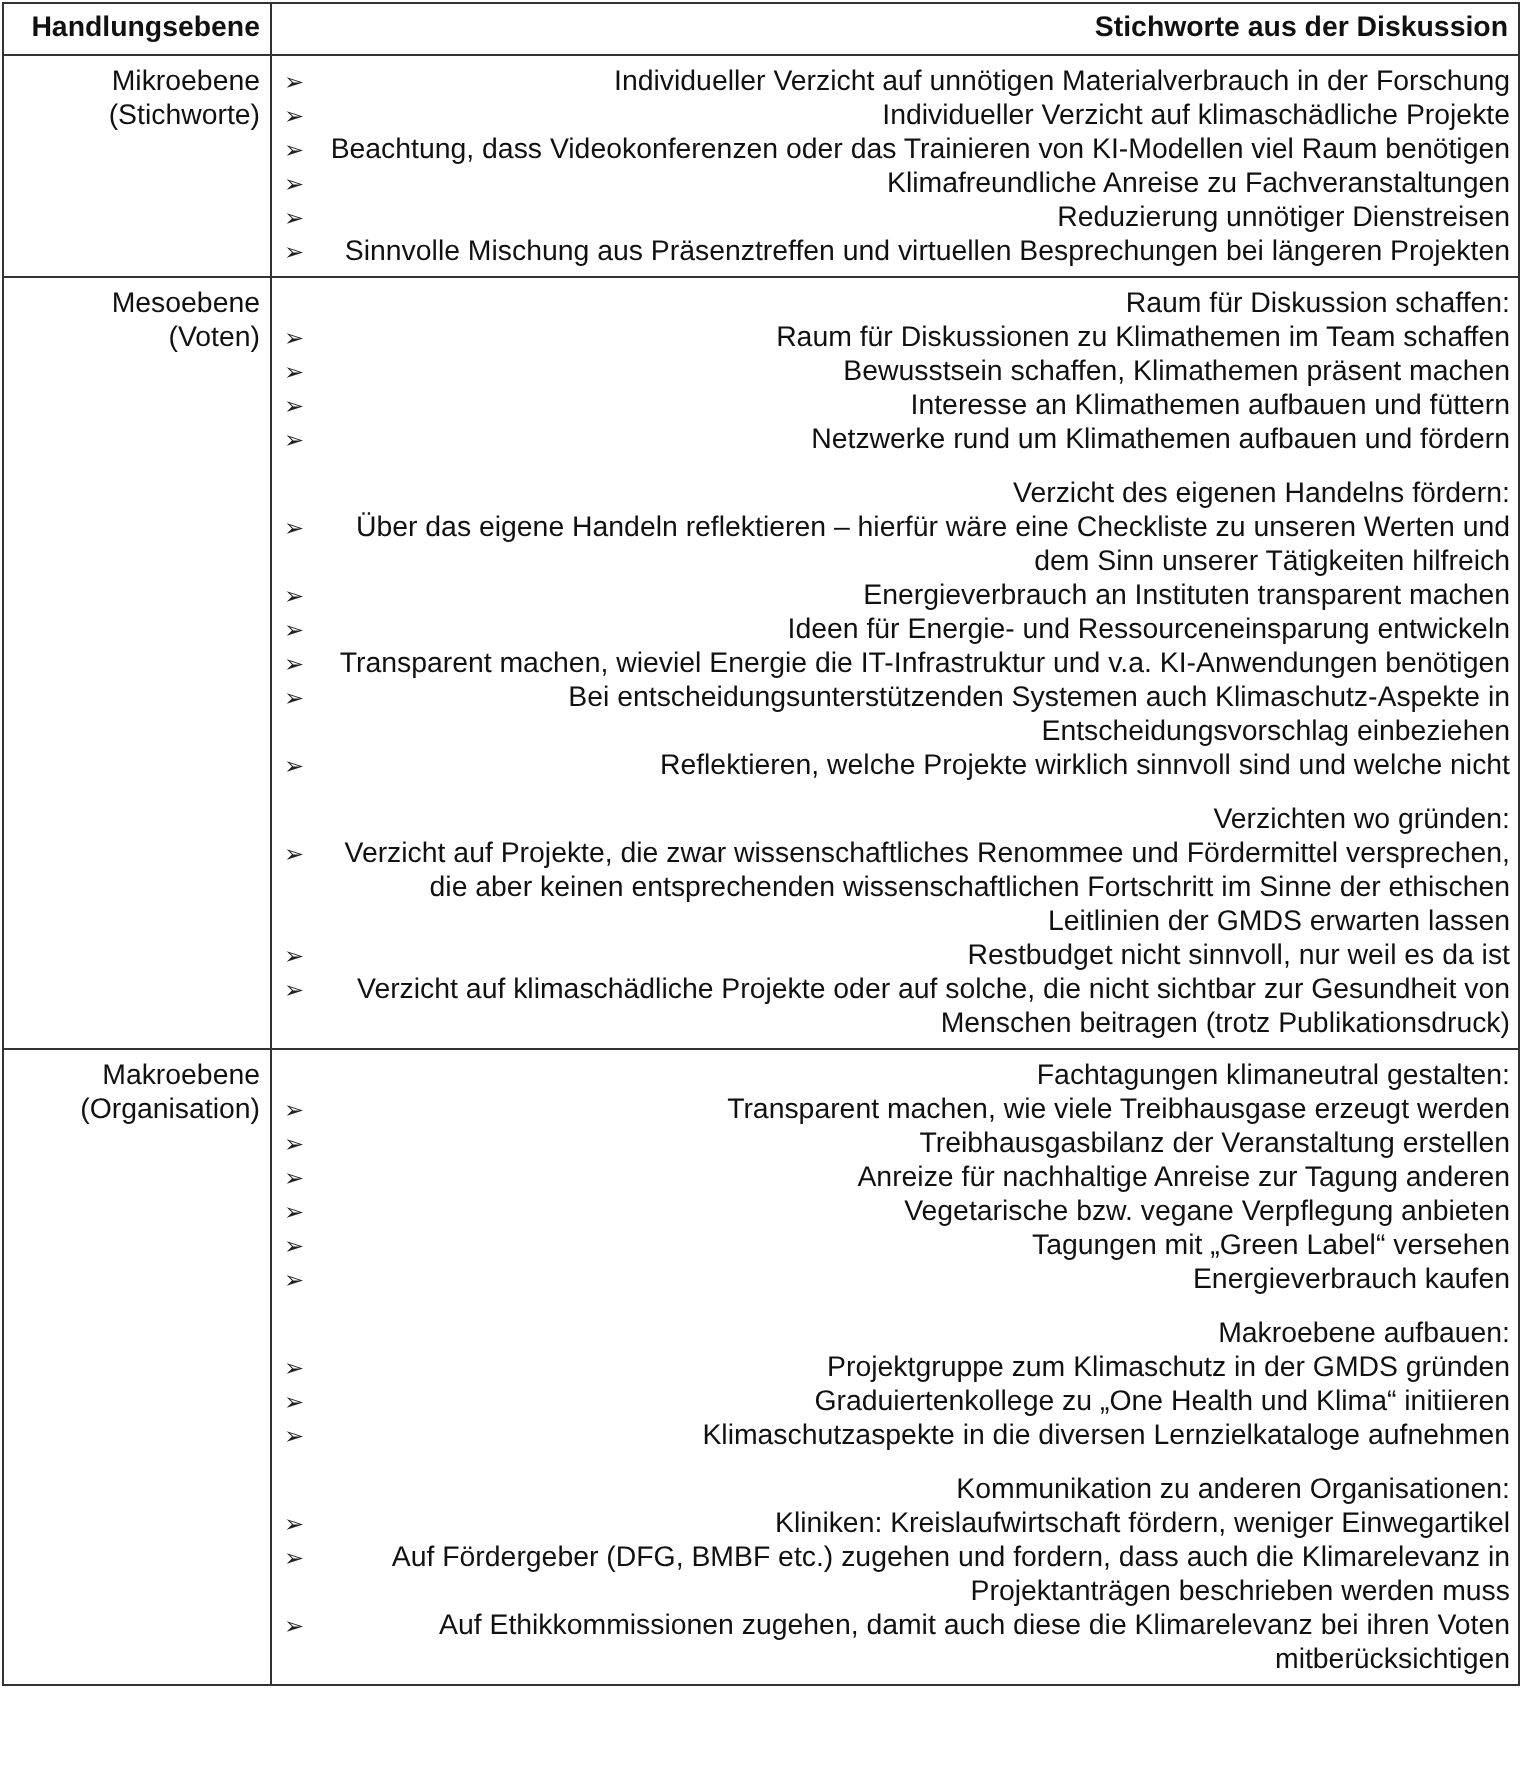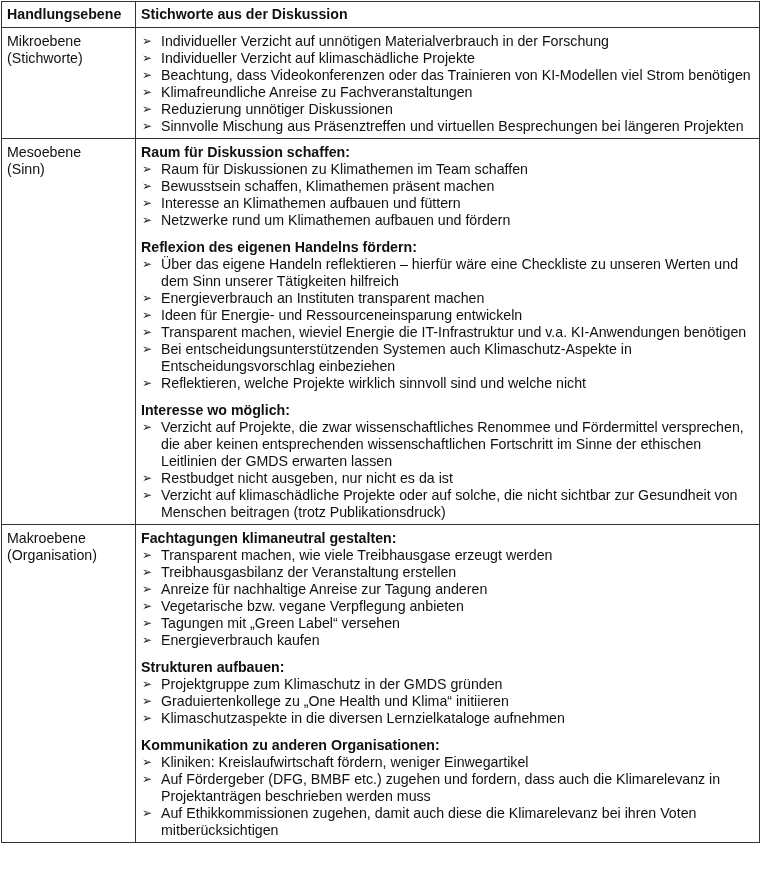--- a/index.html
+++ b/index.html
@@ -8,30 +8,30 @@
       border-collapse: collapse;
       width: 758px;
       margin: 1px 0 0 1px;
       font-size: 14.2px;
       line-height: 17px;
       table-layout: fixed;
     }
     table.doc td, table.doc th {
       border: 1.5px solid #333;
       vertical-align: top;
-      text-align: left;
+      text-align: right;
     }
     col.c1 { width: 134px; }
     col.c2 { width: 624px; }
     th { font-weight: bold; padding: 4px 5px 4px 5px; height: 17px; }
     td.level { padding: 5px 5px 0 5px; }
     td.content { padding: 5px 4px 3px 5px; }
     .group { margin: 0 0 10px 0; }
     .group:last-child { margin-bottom: 0; }
-    .group-title { font-weight: bold; }
+    .group-title { font-weight: normal; }
     ul.items { list-style: none; margin: 0; padding: 0; }
     ul.items li { position: relative; padding-left: 20px; }
     ul.items li .bullet {
       position: absolute; left: 1px; top: 0;
       font-size: 12px; line-height: 17px; color: #222;
     }
   </style>
 </head>
 <body>
 
@@ -50,59 +50,59 @@
       <tr>
     <td class="level">
       <div class="l1">Mikroebene</div>
       <div class="l2">(Stichworte)</div>
     </td>
     <td class="content">
           <div class="group">
             <ul class="items">
               <li><span class="bullet">➢</span><span>Individueller Verzicht auf unnötigen Materialverbrauch in der Forschung</span></li>
               <li><span class="bullet">➢</span><span>Individueller Verzicht auf klimaschädliche Projekte</span></li>
-              <li><span class="bullet">➢</span><span>Beachtung, dass Videokonferenzen oder das Trainieren von KI-Modellen viel Strom benötigen</span></li>
+              <li><span class="bullet">➢</span><span>Beachtung, dass Videokonferenzen oder das Trainieren von KI-Modellen viel Raum benötigen</span></li>
               <li><span class="bullet">➢</span><span>Klimafreundliche Anreise zu Fachveranstaltungen</span></li>
-              <li><span class="bullet">➢</span><span>Reduzierung unnötiger Diskussionen</span></li>
+              <li><span class="bullet">➢</span><span>Reduzierung unnötiger Dienstreisen</span></li>
               <li><span class="bullet">➢</span><span>Sinnvolle Mischung aus Präsenztreffen und virtuellen Besprechungen bei längeren Projekten</span></li>
             </ul>
           </div>
         </td>
   </tr>
       <tr>
     <td class="level">
       <div class="l1">Mesoebene</div>
-      <div class="l2">(Sinn)</div>
+      <div class="l2">(Voten)</div>
     </td>
     <td class="content">
           <div class="group">
             <div class="group-title">Raum für Diskussion schaffen:</div>
             <ul class="items">
               <li><span class="bullet">➢</span><span>Raum für Diskussionen zu Klimathemen im Team schaffen</span></li>
               <li><span class="bullet">➢</span><span>Bewusstsein schaffen, Klimathemen präsent machen</span></li>
               <li><span class="bullet">➢</span><span>Interesse an Klimathemen aufbauen und füttern</span></li>
               <li><span class="bullet">➢</span><span>Netzwerke rund um Klimathemen aufbauen und fördern</span></li>
             </ul>
           </div>
           <div class="group">
-            <div class="group-title">Reflexion des eigenen Handelns fördern:</div>
+            <div class="group-title">Verzicht des eigenen Handelns fördern:</div>
             <ul class="items">
               <li><span class="bullet">➢</span><span>Über das eigene Handeln reflektieren – hierfür wäre eine Checkliste zu unseren Werten und dem Sinn unserer Tätigkeiten hilfreich</span></li>
               <li><span class="bullet">➢</span><span>Energieverbrauch an Instituten transparent machen</span></li>
               <li><span class="bullet">➢</span><span>Ideen für Energie- und Ressourceneinsparung entwickeln</span></li>
               <li><span class="bullet">➢</span><span>Transparent machen, wieviel Energie die IT-Infrastruktur und v.a. KI-Anwendungen benötigen</span></li>
               <li><span class="bullet">➢</span><span>Bei entscheidungsunterstützenden Systemen auch Klimaschutz-Aspekte in Entscheidungsvorschlag einbeziehen</span></li>
               <li><span class="bullet">➢</span><span>Reflektieren, welche Projekte wirklich sinnvoll sind und welche nicht</span></li>
             </ul>
           </div>
           <div class="group">
-            <div class="group-title">Interesse wo möglich:</div>
+            <div class="group-title">Verzichten wo gründen:</div>
             <ul class="items">
               <li><span class="bullet">➢</span><span>Verzicht auf Projekte, die zwar wissenschaftliches Renommee und Fördermittel versprechen, die aber keinen entsprechenden wissenschaftlichen Fortschritt im Sinne der ethischen Leitlinien der GMDS erwarten lassen</span></li>
-              <li><span class="bullet">➢</span><span>Restbudget nicht ausgeben, nur nicht es da ist</span></li>
+              <li><span class="bullet">➢</span><span>Restbudget nicht sinnvoll, nur weil es da ist</span></li>
               <li><span class="bullet">➢</span><span>Verzicht auf klimaschädliche Projekte oder auf solche, die nicht sichtbar zur Gesundheit von Menschen beitragen (trotz Publikationsdruck)</span></li>
             </ul>
           </div>
         </td>
   </tr>
       <tr>
     <td class="level">
       <div class="l1">Makroebene</div>
       <div class="l2">(Organisation)</div>
     </td>
@@ -112,21 +112,21 @@
             <ul class="items">
               <li><span class="bullet">➢</span><span>Transparent machen, wie viele Treibhausgase erzeugt werden</span></li>
               <li><span class="bullet">➢</span><span>Treibhausgasbilanz der Veranstaltung erstellen</span></li>
               <li><span class="bullet">➢</span><span>Anreize für nachhaltige Anreise zur Tagung anderen</span></li>
               <li><span class="bullet">➢</span><span>Vegetarische bzw. vegane Verpflegung anbieten</span></li>
               <li><span class="bullet">➢</span><span>Tagungen mit „Green Label“ versehen</span></li>
               <li><span class="bullet">➢</span><span>Energieverbrauch kaufen</span></li>
             </ul>
           </div>
           <div class="group">
-            <div class="group-title">Strukturen aufbauen:</div>
+            <div class="group-title">Makroebene aufbauen:</div>
             <ul class="items">
               <li><span class="bullet">➢</span><span>Projektgruppe zum Klimaschutz in der GMDS gründen</span></li>
               <li><span class="bullet">➢</span><span>Graduiertenkollege zu „One Health und Klima“ initiieren</span></li>
               <li><span class="bullet">➢</span><span>Klimaschutzaspekte in die diversen Lernzielkataloge aufnehmen</span></li>
             </ul>
           </div>
           <div class="group">
             <div class="group-title">Kommunikation zu anderen Organisationen:</div>
             <ul class="items">
               <li><span class="bullet">➢</span><span>Kliniken: Kreislaufwirtschaft fördern, weniger Einwegartikel</span></li>

